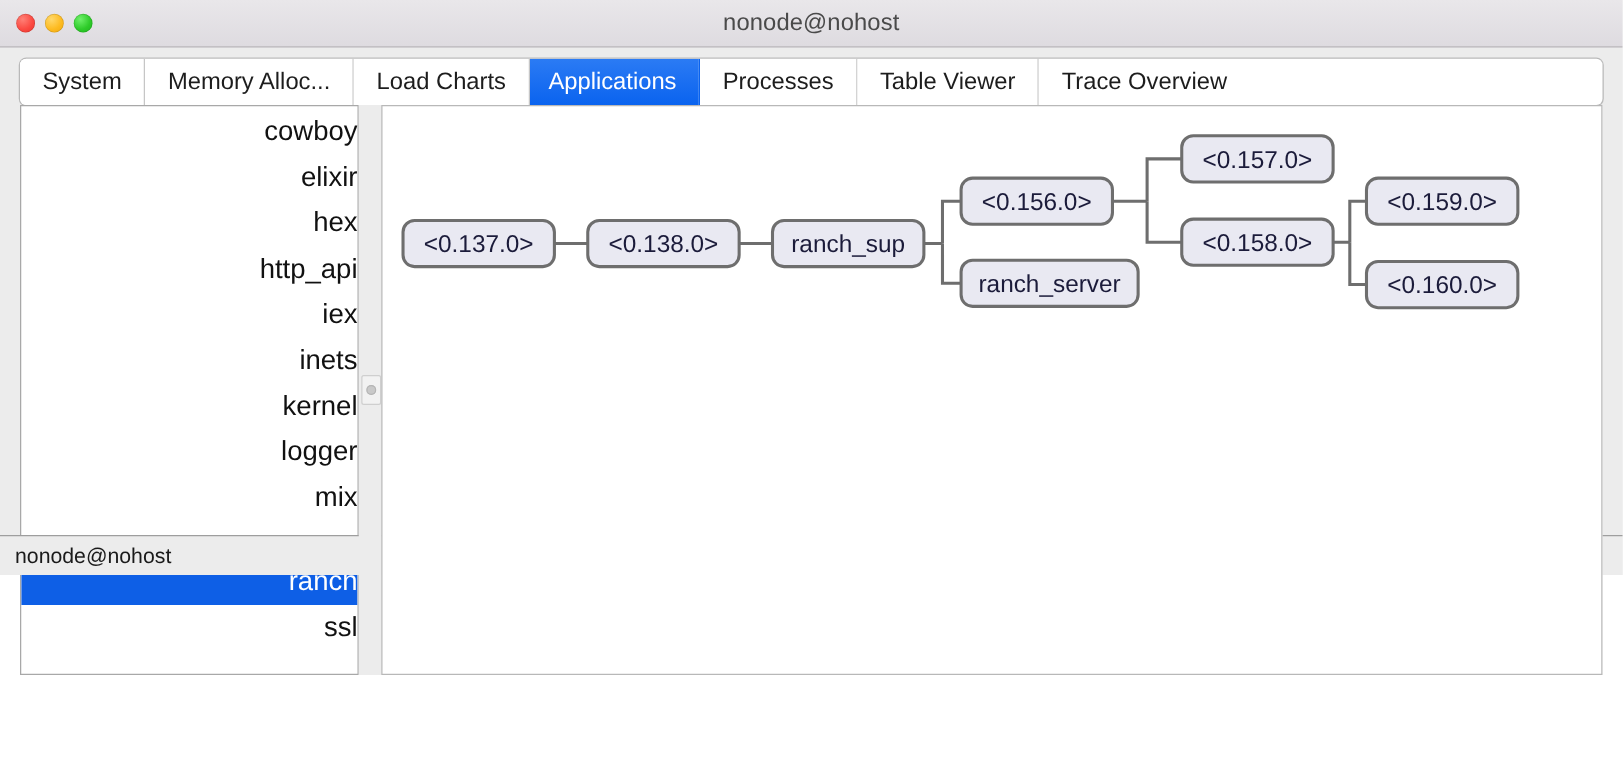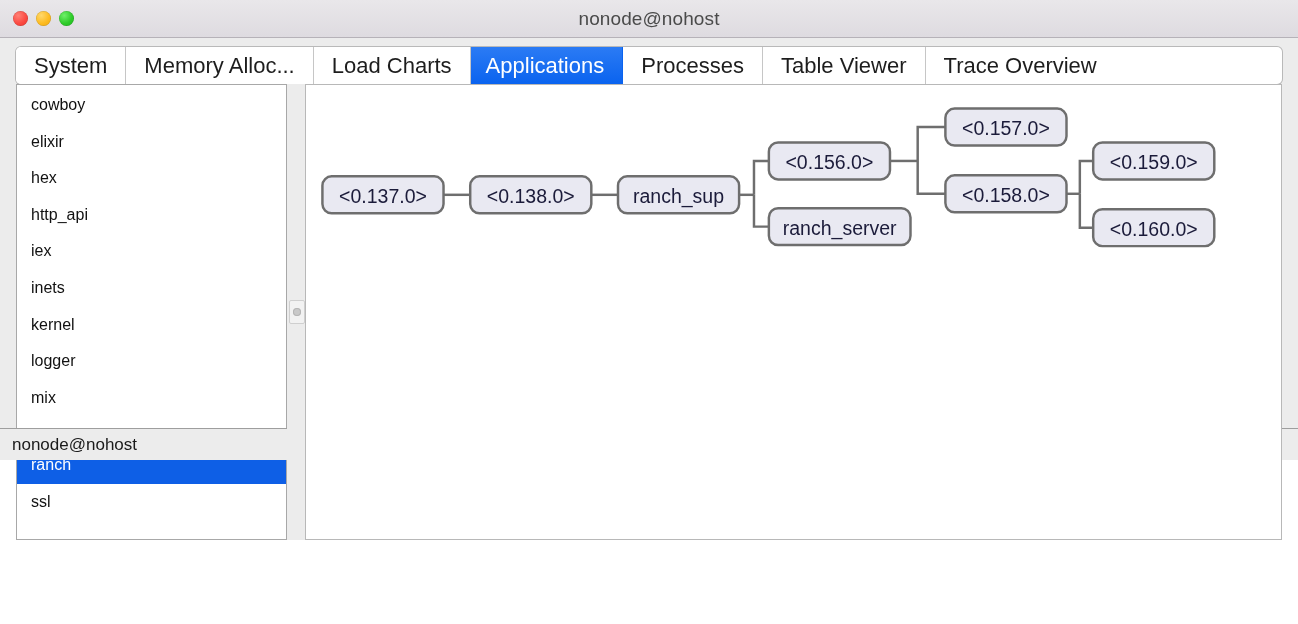--- a/index.html
+++ b/index.html
@@ -72,21 +72,21 @@
     border-radius: 5px;
     background: #ffffff;
     box-shadow: 0 0 0 1px #b9b9b9, 0 1px 1px rgba(0,0,0,0.09);
     overflow: hidden;
   }
   .tab {
     display: flex;
     align-items: center;
     justify-content: center;
     padding: 0 18px;
-    font-size: 22px;
+    font-size: 19px;
     color: #1d1d1d;
     background: #ffffff;
     border-right: 1px solid #c6c6c6;
     white-space: nowrap;
     cursor: default;
   }
   .tab:last-child { border-right: none; }
   .tab.active {
     background: linear-gradient(to bottom, #2b7bf4 0%, #0a63ef 100%);
     color: #ffffff;
@@ -116,24 +116,25 @@
     background: #ffffff;
     border: 1px solid #a8a8a8;
     box-sizing: border-box;
     overflow: hidden;
     padding-top: 2px;
   }
   .list-item {
     height: 36.6px;
     line-height: 36.6px;
     padding-left: 14px;
-    font-size: 16px;
+    font-size: 22px;
     color: #111111;
     white-space: nowrap;
     cursor: default;
+    text-align: right;
   }
   .list-item.selected {
     background: #0e5fe6;
     color: #ffffff;
     margin-top: 31px;
   }
 
   
   .splitter {
     flex: 0 0 18px;

